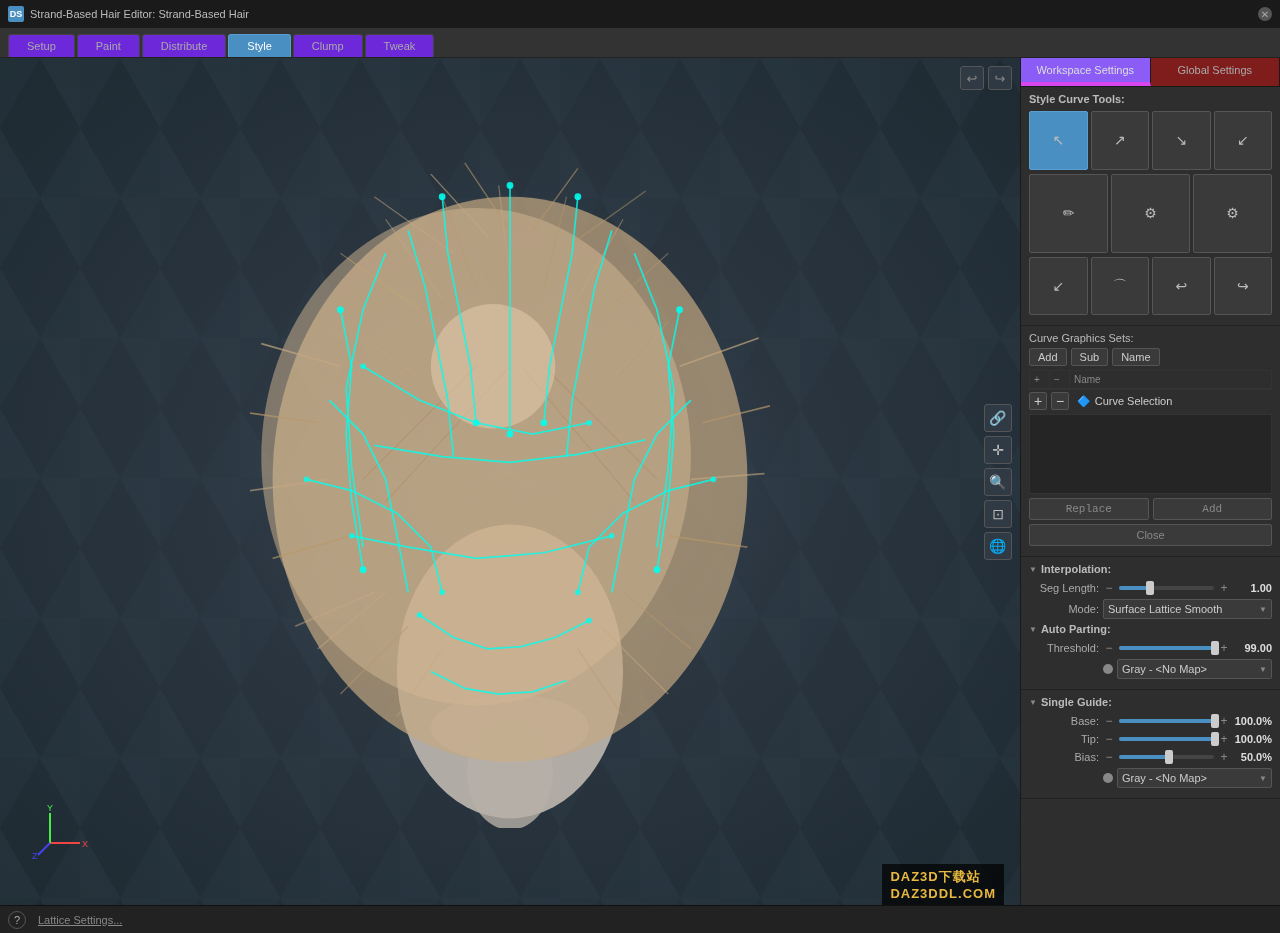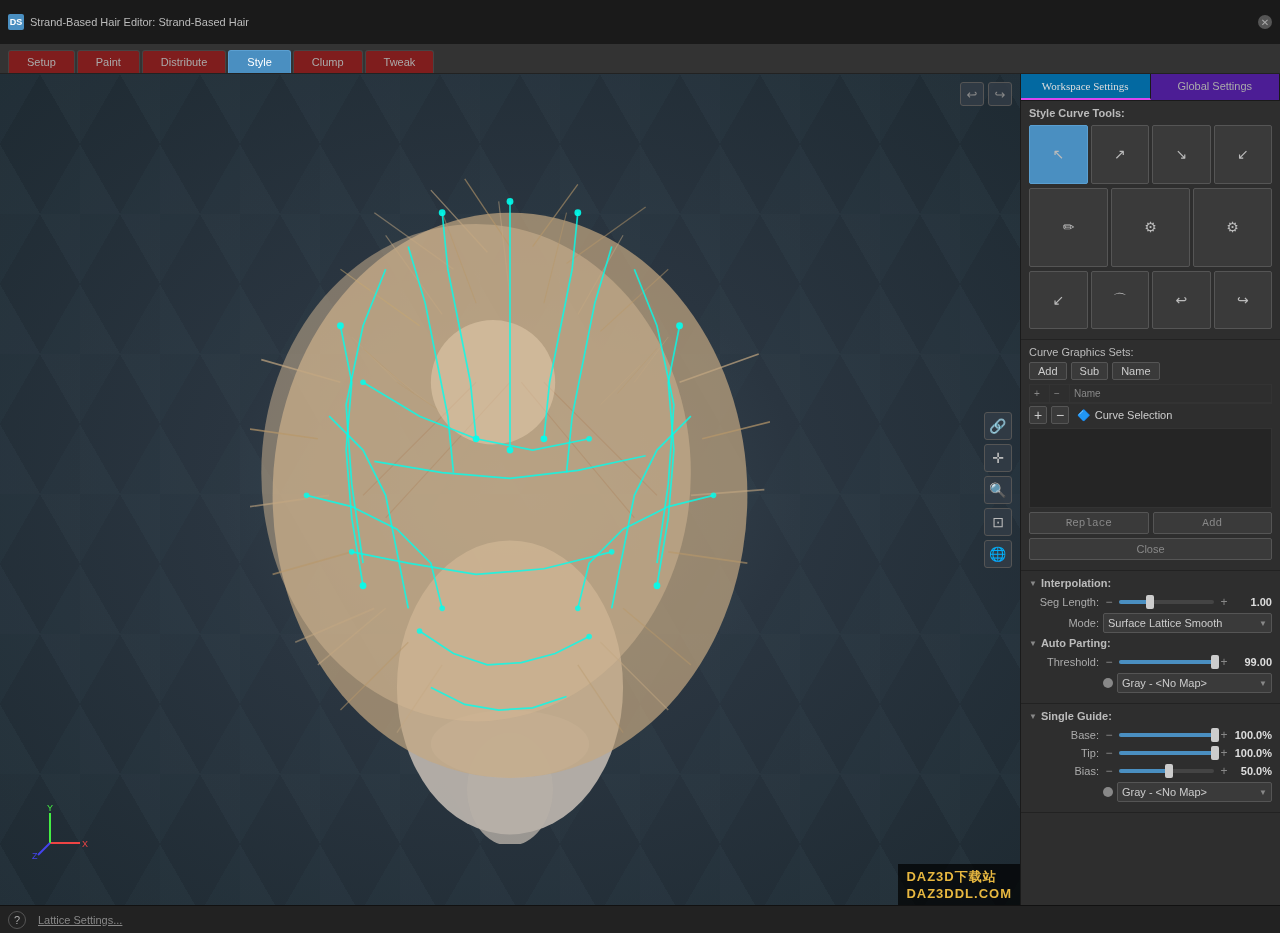--- a/index.html
+++ b/index.html
@@ -11,21 +11,21 @@
       width: 1280px;
       height: 933px;
       overflow: hidden;
       display: flex;
       flex-direction: column;
     }
 
     
     #titlebar {
       background: #1a1a1a;
-      height: 44px;
+      height: 28px;
       display: flex;
       align-items: center;
       padding: 0 8px;
       justify-content: space-between;
       flex-shrink: 0;
     }
     #titlebar .title-left {
       display: flex;
       align-items: center;
       gap: 6px;
@@ -64,21 +64,21 @@
       display: flex;
       align-items: flex-end;
       padding: 0 8px;
       border-bottom: 1px solid #222;
       flex-shrink: 0;
     }
     .tab {
       padding: 5px 18px;
       font-size: 11px;
       cursor: pointer;
-      background: #7f1d1d;
+      background: #6d28d9;
       border: 1px solid #444;
       border-bottom: none;
       margin-right: 2px;
       color: #aaa;
       border-radius: 3px 3px 0 0;
     }
     .tab.active {
       background: #4a8fc1;
       color: white;
       border-color: #5a9fd1;
@@ -217,29 +217,28 @@
       display: flex;
       border-bottom: 1px solid #1a1a1a;
       flex-shrink: 0;
     }
     .panel-tab {
       flex: 1;
       padding: 6px 4px;
       text-align: center;
       font-size: 11px;
       cursor: pointer;
-      background: #4c1d95;
+      background: #7f1d1d;
       color: #aaa;
       border-right: 1px solid #1a1a1a;
     }
     .panel-tab.active {
-      background: #0369a1;
+      background: #8b5cf6;
       color: #ddd;
-      border-bottom: 2px solid #d946ef;
-      font-family: Liberation Serif, serif;
+      border-bottom: 4px solid #d946ef;
     }
 
     
     .panel-section {
       padding: 6px 8px;
       border-bottom: 1px solid #222;
     }
     .section-header {
       font-size: 11px;
       color: #bbb;
@@ -481,21 +480,21 @@
       font-size: 11px;
       color: #bbb;
       font-weight: bold;
       margin-bottom: 6px;
     }
 
     
     #watermark {
       position: absolute;
       bottom: 0;
-      right: 0;
+      right: 16px;
       background: rgba(0,0,0,0.7);
       padding: 4px 8px;
       font-size: 13px;
       font-weight: bold;
       color: #e8b840;
       letter-spacing: 1px;
     }
 
     
     #undo-redo {

